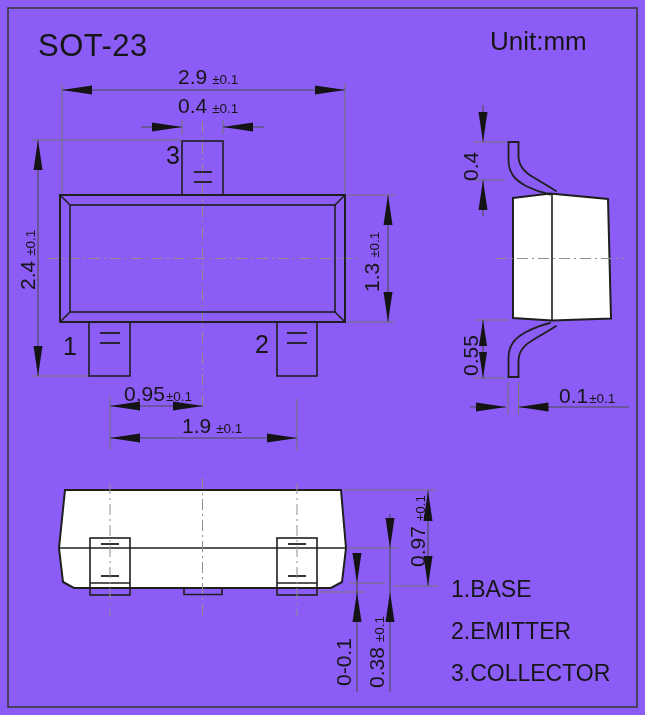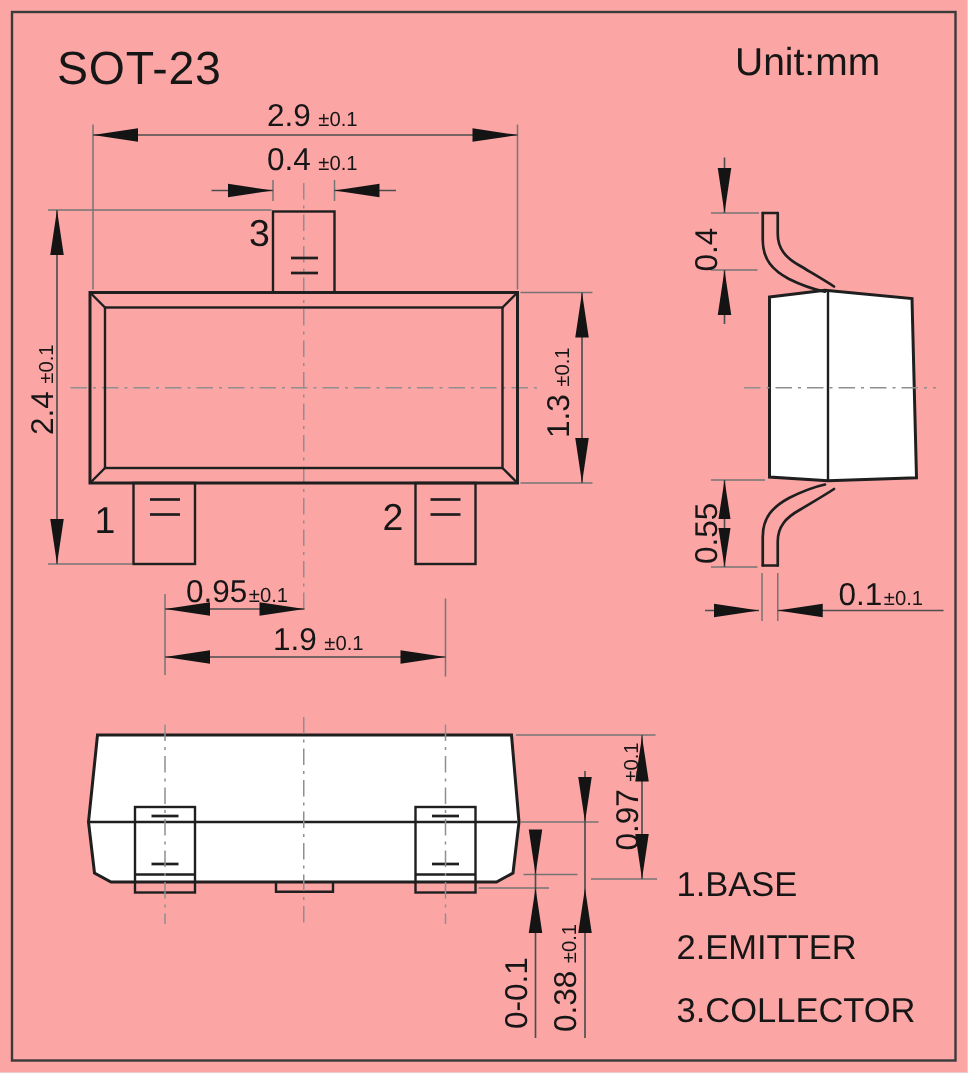--- a/index.html
+++ b/index.html
@@ -1,16 +1,16 @@
 <!DOCTYPE html>
 <html><head>
 <meta charset="utf-8">
 <style>
   html,body{margin:0;padding:0;background:#e8e8e8;}
-  .page{position:relative;width:645px;height:715px;background:#fca5a5;margin:0 auto;
+  .page{position:relative;width:645px;height:715px;background:#8b5cf6;margin:0 auto;
         font-family:"Liberation Sans", sans-serif;}
   svg{display:block}
   .outline{fill:none;stroke:#1f1f1f;stroke-width:2;stroke-linejoin:miter}
   .outline-fill{fill:#ffffff;stroke:#1f1f1f;stroke-width:2;stroke-linejoin:miter}
   .thin-outline{fill:none;stroke:#1f1f1f;stroke-width:1.6}
   .lead{fill:none;stroke:#1f1f1f;stroke-width:1.8;stroke-linecap:round}
   .tick{stroke:#1f1f1f;stroke-width:1.8}
   .dim{stroke:#4d4d4d;stroke-width:1.1;fill:none}
   .ext{stroke:#757575;stroke-width:1;fill:none}
   .cl{stroke:#8f8f8f;stroke-width:1;fill:none;stroke-dasharray:11 4 2 4}

